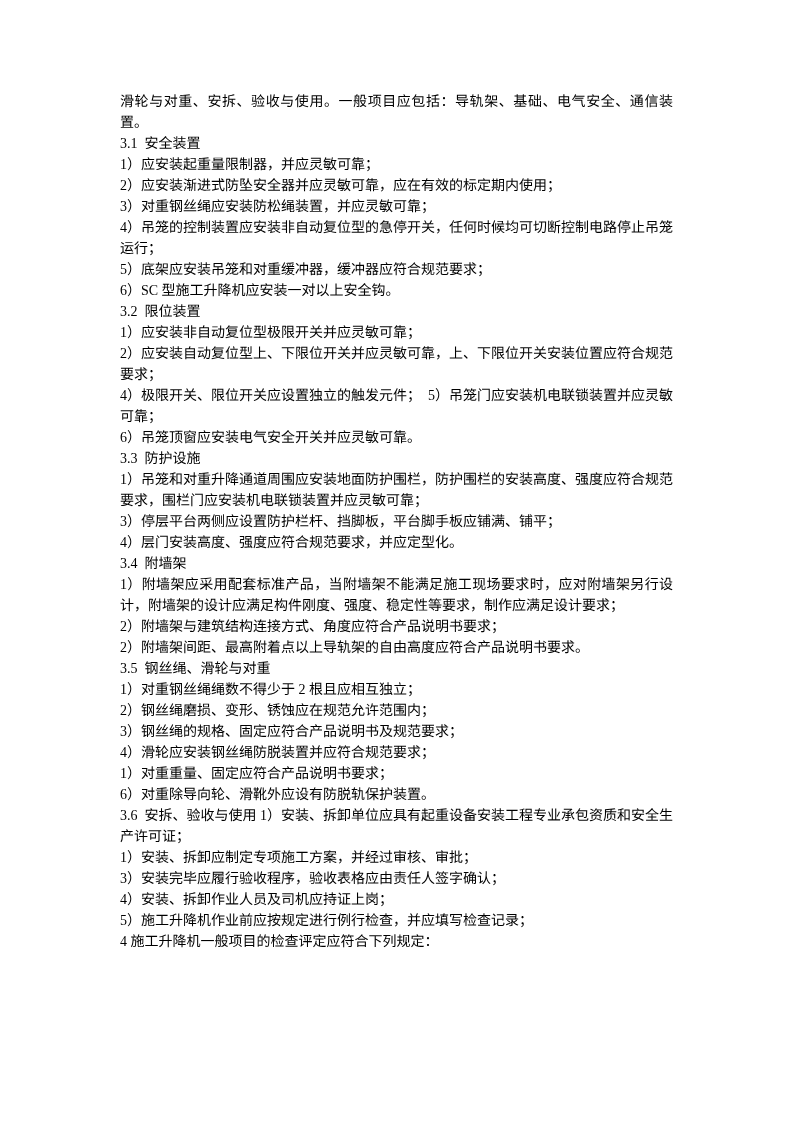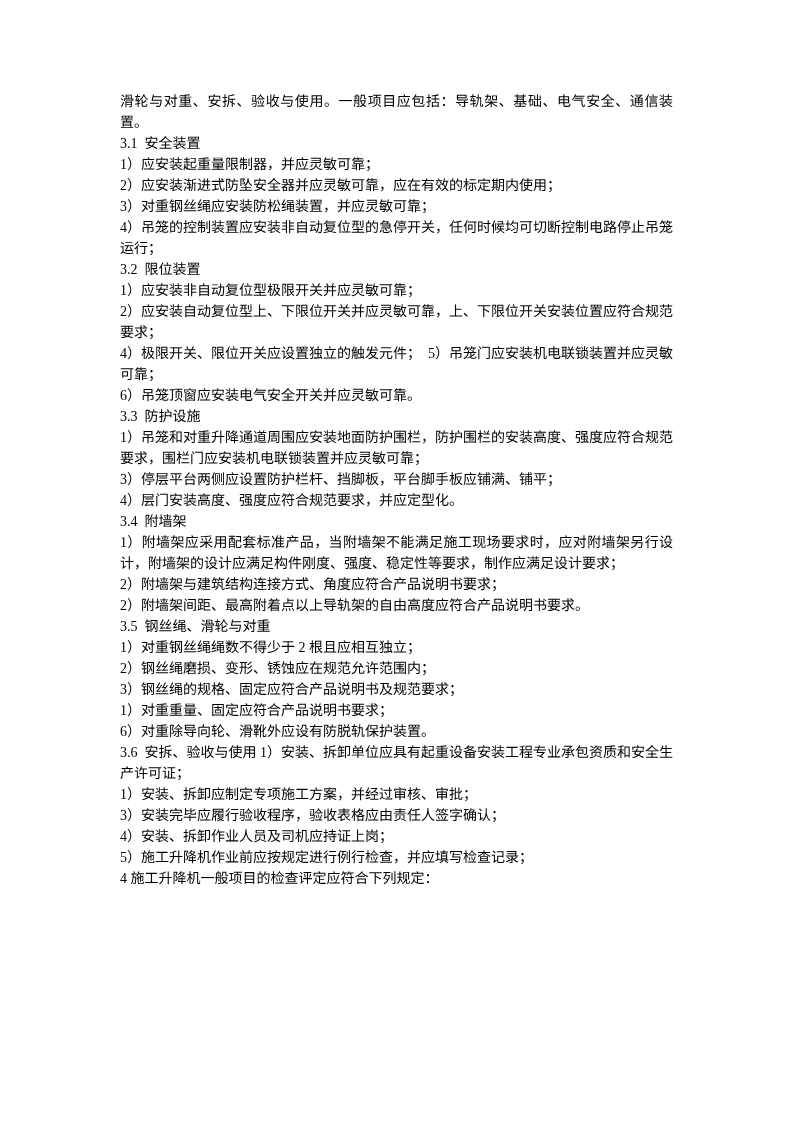--- a/index.html
+++ b/index.html
@@ -37,37 +37,40 @@
 <body>
 
 <div class="page">
   <div class="textblock">
     <p class="line">滑轮与对重、安拆、验收与使用。一般项目应包括：导轨架、基础、电气安全、通信装置。</p>
     <p class="line">3.1&nbsp; 安全装置</p>
     <p class="line">1）应安装起重量限制器，并应灵敏可靠；</p>
     <p class="line">2）应安装渐进式防坠安全器并应灵敏可靠，应在有效的标定期内使用；</p>
     <p class="line">3）对重钢丝绳应安装防松绳装置，并应灵敏可靠；</p>
     <p class="line">4）吊笼的控制装置应安装非自动复位型的急停开关，任何时候均可切断控制电路停止吊笼运行；</p>
+    <p class="line">5）底架应安装吊笼和对重缓冲器，缓冲器应符合规范要求；</p>
+    <p class="line">6）SC 型施工升降机应安装一对以上安全钩。</p>
     <p class="line">3.2&nbsp; 限位装置</p>
     <p class="line">1）应安装非自动复位型极限开关并应灵敏可靠；</p>
     <p class="line">2）应安装自动复位型上、下限位开关并应灵敏可靠，上、下限位开关安装位置应符合规范要求；</p>
     <p class="line">4）极限开关、限位开关应设置独立的触发元件；&nbsp; 5）吊笼门应安装机电联锁装置并应灵敏可靠；</p>
     <p class="line">6）吊笼顶窗应安装电气安全开关并应灵敏可靠。</p>
     <p class="line">3.3&nbsp; 防护设施</p>
     <p class="line">1）吊笼和对重升降通道周围应安装地面防护围栏，防护围栏的安装高度、强度应符合规范要求，围栏门应安装机电联锁装置并应灵敏可靠；</p>
     <p class="line">3）停层平台两侧应设置防护栏杆、挡脚板，平台脚手板应铺满、铺平；</p>
     <p class="line">4）层门安装高度、强度应符合规范要求，并应定型化。</p>
     <p class="line">3.4&nbsp; 附墙架</p>
     <p class="line">1）附墙架应采用配套标准产品，当附墙架不能满足施工现场要求时，应对附墙架另行设计，附墙架的设计应满足构件刚度、强度、稳定性等要求，制作应满足设计要求；</p>
     <p class="line">2）附墙架与建筑结构连接方式、角度应符合产品说明书要求；</p>
     <p class="line">2）附墙架间距、最高附着点以上导轨架的自由高度应符合产品说明书要求。</p>
     <p class="line">3.5&nbsp; 钢丝绳、滑轮与对重</p>
     <p class="line">1）对重钢丝绳绳数不得少于 2 根且应相互独立；</p>
     <p class="line">2）钢丝绳磨损、变形、锈蚀应在规范允许范围内；</p>
     <p class="line">3）钢丝绳的规格、固定应符合产品说明书及规范要求；</p>
+    <p class="line">4）滑轮应安装钢丝绳防脱装置并应符合规范要求；</p>
     <p class="line">1）对重重量、固定应符合产品说明书要求；</p>
     <p class="line">6）对重除导向轮、滑靴外应设有防脱轨保护装置。</p>
     <p class="line">3.6&nbsp; 安拆、验收与使用 1）安装、拆卸单位应具有起重设备安装工程专业承包资质和安全生产许可证；</p>
     <p class="line">1）安装、拆卸应制定专项施工方案，并经过审核、审批；</p>
     <p class="line">3）安装完毕应履行验收程序，验收表格应由责任人签字确认；</p>
     <p class="line">4）安装、拆卸作业人员及司机应持证上岗；</p>
     <p class="line">5）施工升降机作业前应按规定进行例行检查，并应填写检查记录；</p>
     <p class="line">4 施工升降机一般项目的检查评定应符合下列规定：</p>
   </div>
 </div>

